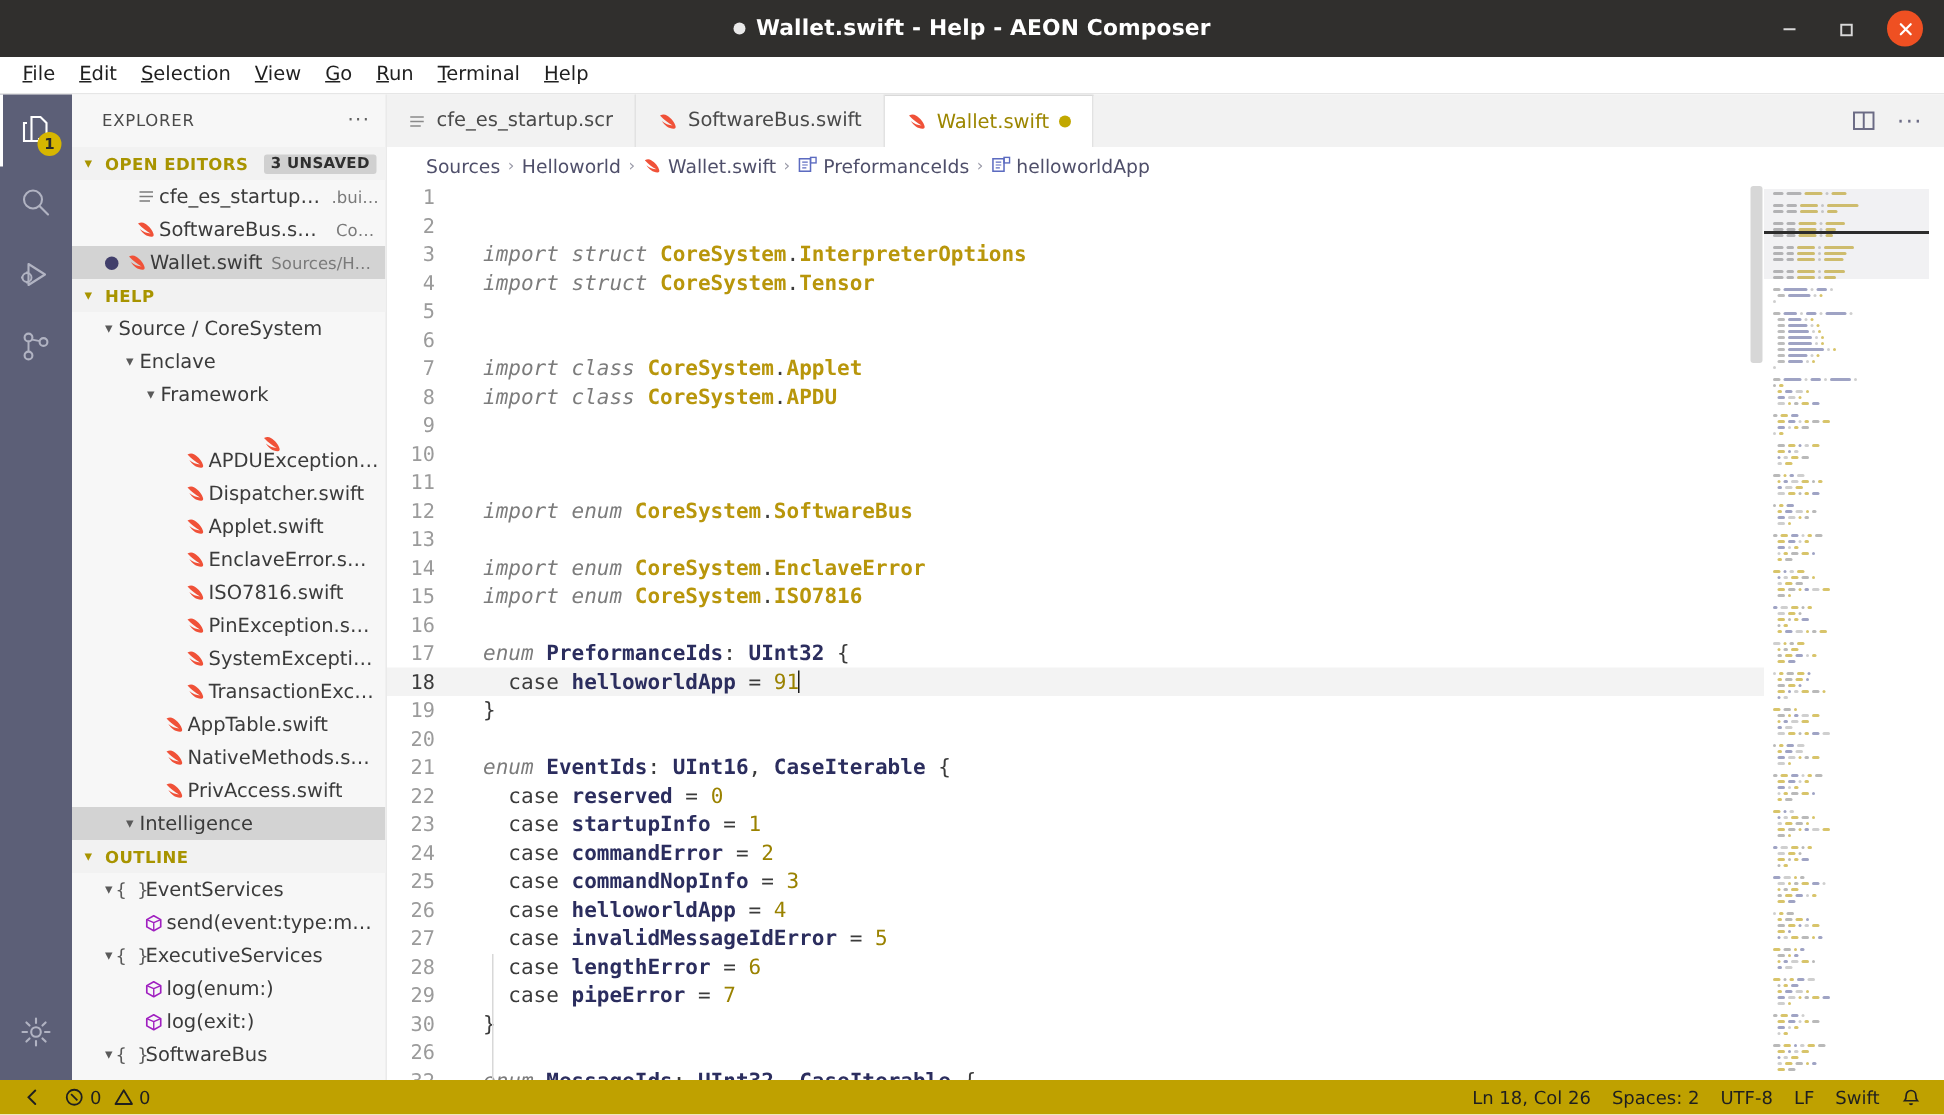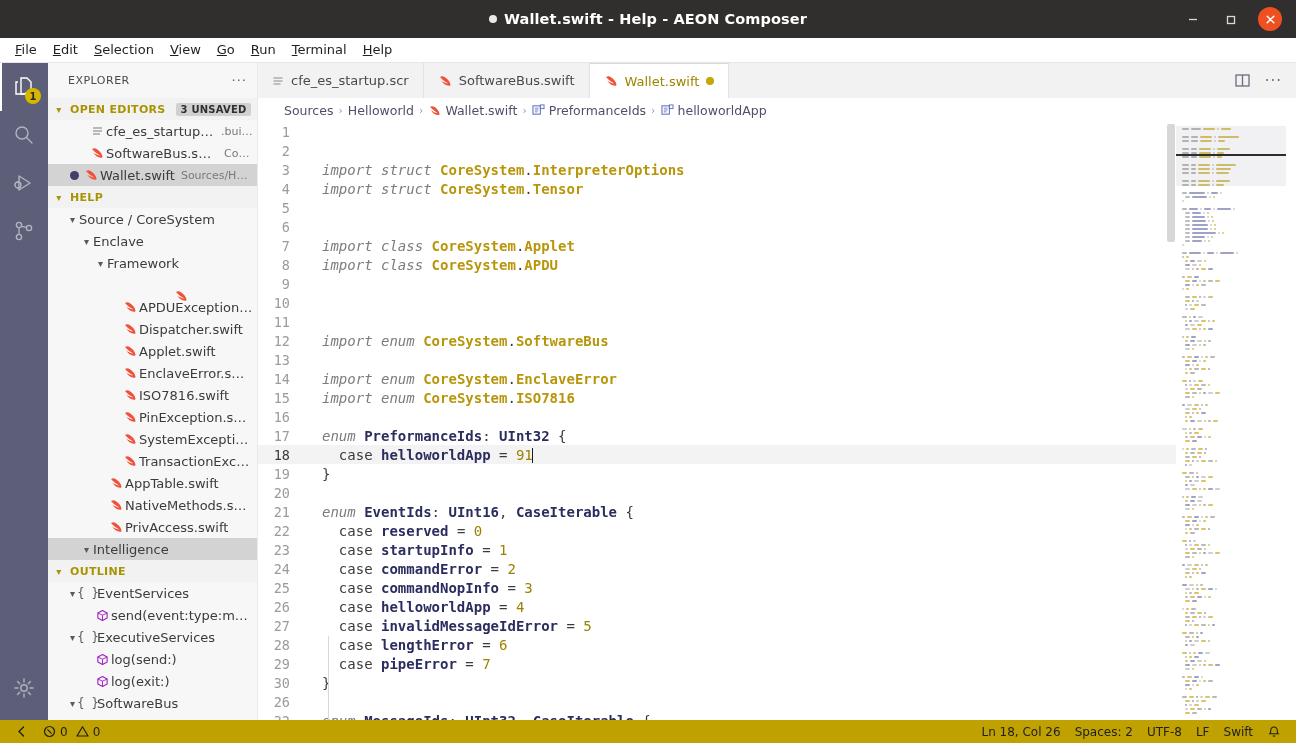--- a/index.html
+++ b/index.html
@@ -447,21 +447,21 @@
               <span class="lbl">ExecutiveServices</span>
             </div>
             <div class="row" style="padding-left: 32px;">
               <span class="twisty"></span>
               <span class="ficon">
                 <svg width="13" height="13" viewBox="0 0 14 14">
                   <path d="M7 1.6l5 2.8v5.2L7 12.4 2 9.6V4.4z" fill="none" stroke="#a020c0" stroke-width="1.2" stroke-linejoin="round"></path>
                   <path d="M7 6.6l5-2.2M7 6.6v5.8M7 6.6L2 4.4" stroke="#a020c0" stroke-width="1"></path>
                 </svg>
               </span>
-              <span class="lbl">log(send:)</span>
+              <span class="lbl">log(enum:)</span>
             </div>
             <div class="row" style="padding-left: 32px;">
               <span class="twisty"></span>
               <span class="ficon">
                 <svg width="13" height="13" viewBox="0 0 14 14">
                   <path d="M7 1.6l5 2.8v5.2L7 12.4 2 9.6V4.4z" fill="none" stroke="#a020c0" stroke-width="1.2" stroke-linejoin="round"></path>
                   <path d="M7 6.6l5-2.2M7 6.6v5.8M7 6.6L2 4.4" stroke="#a020c0" stroke-width="1"></path>
                 </svg>
               </span>
               <span class="lbl">log(exit:)</span>

